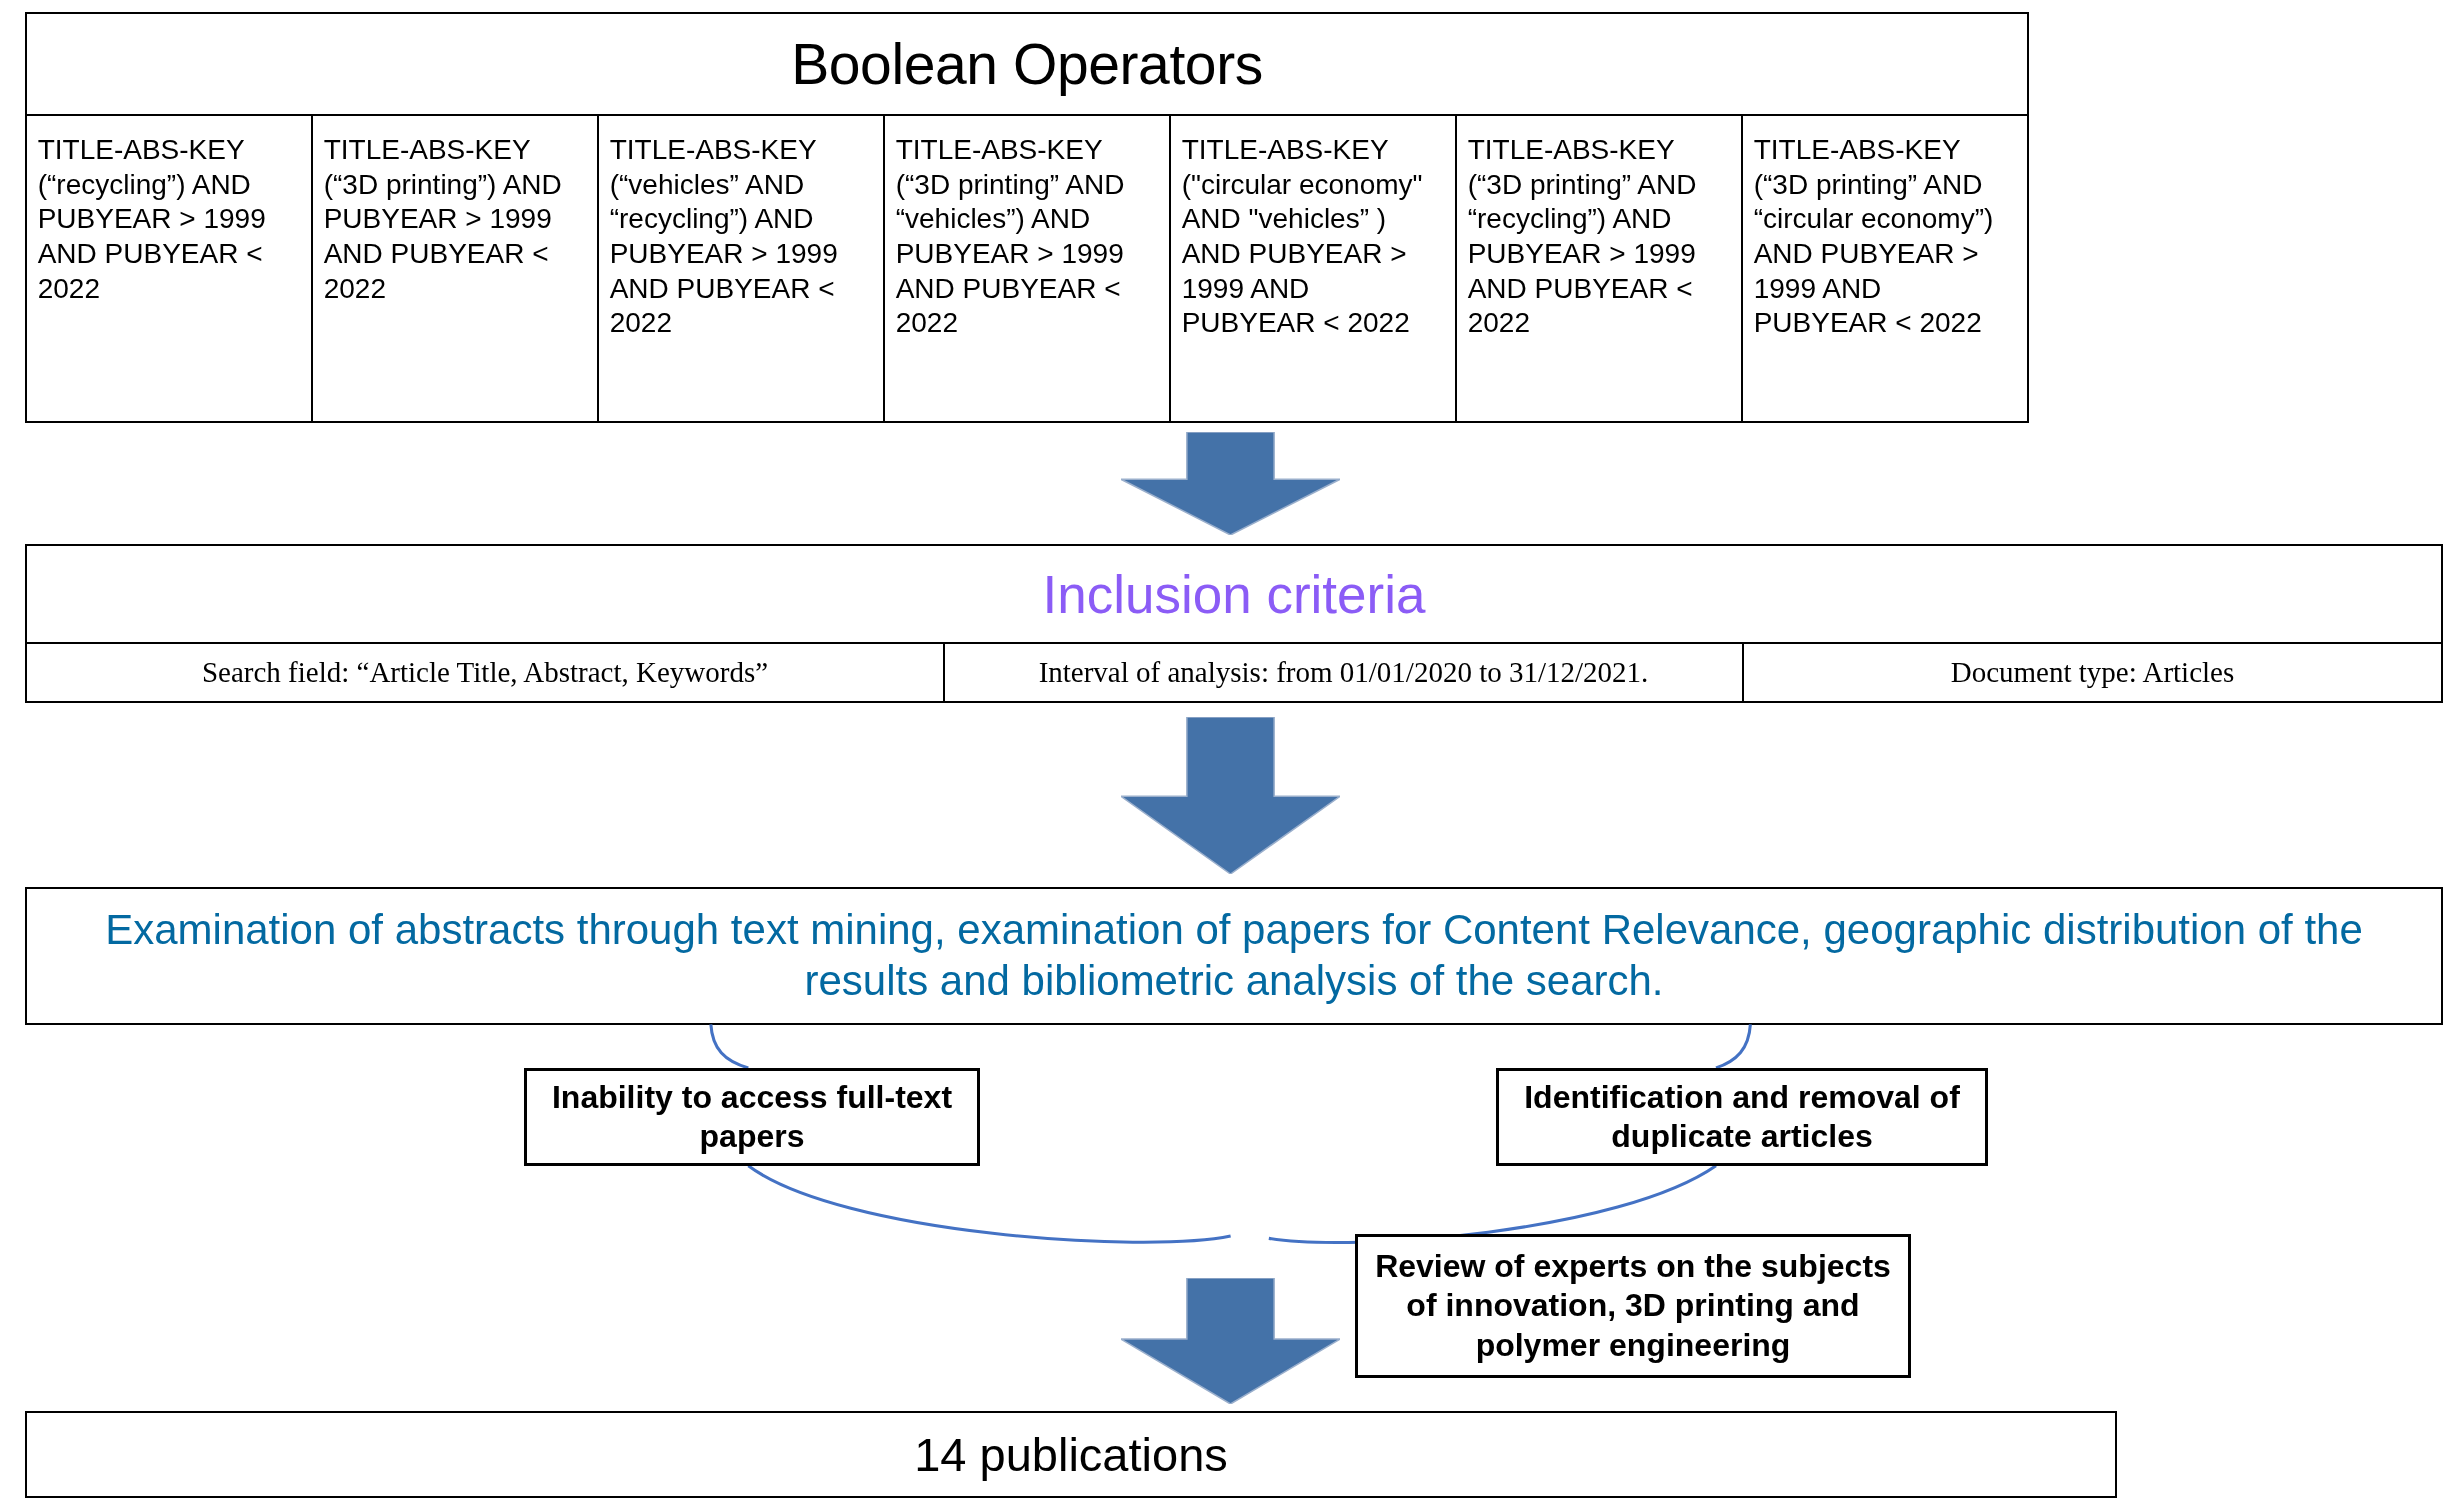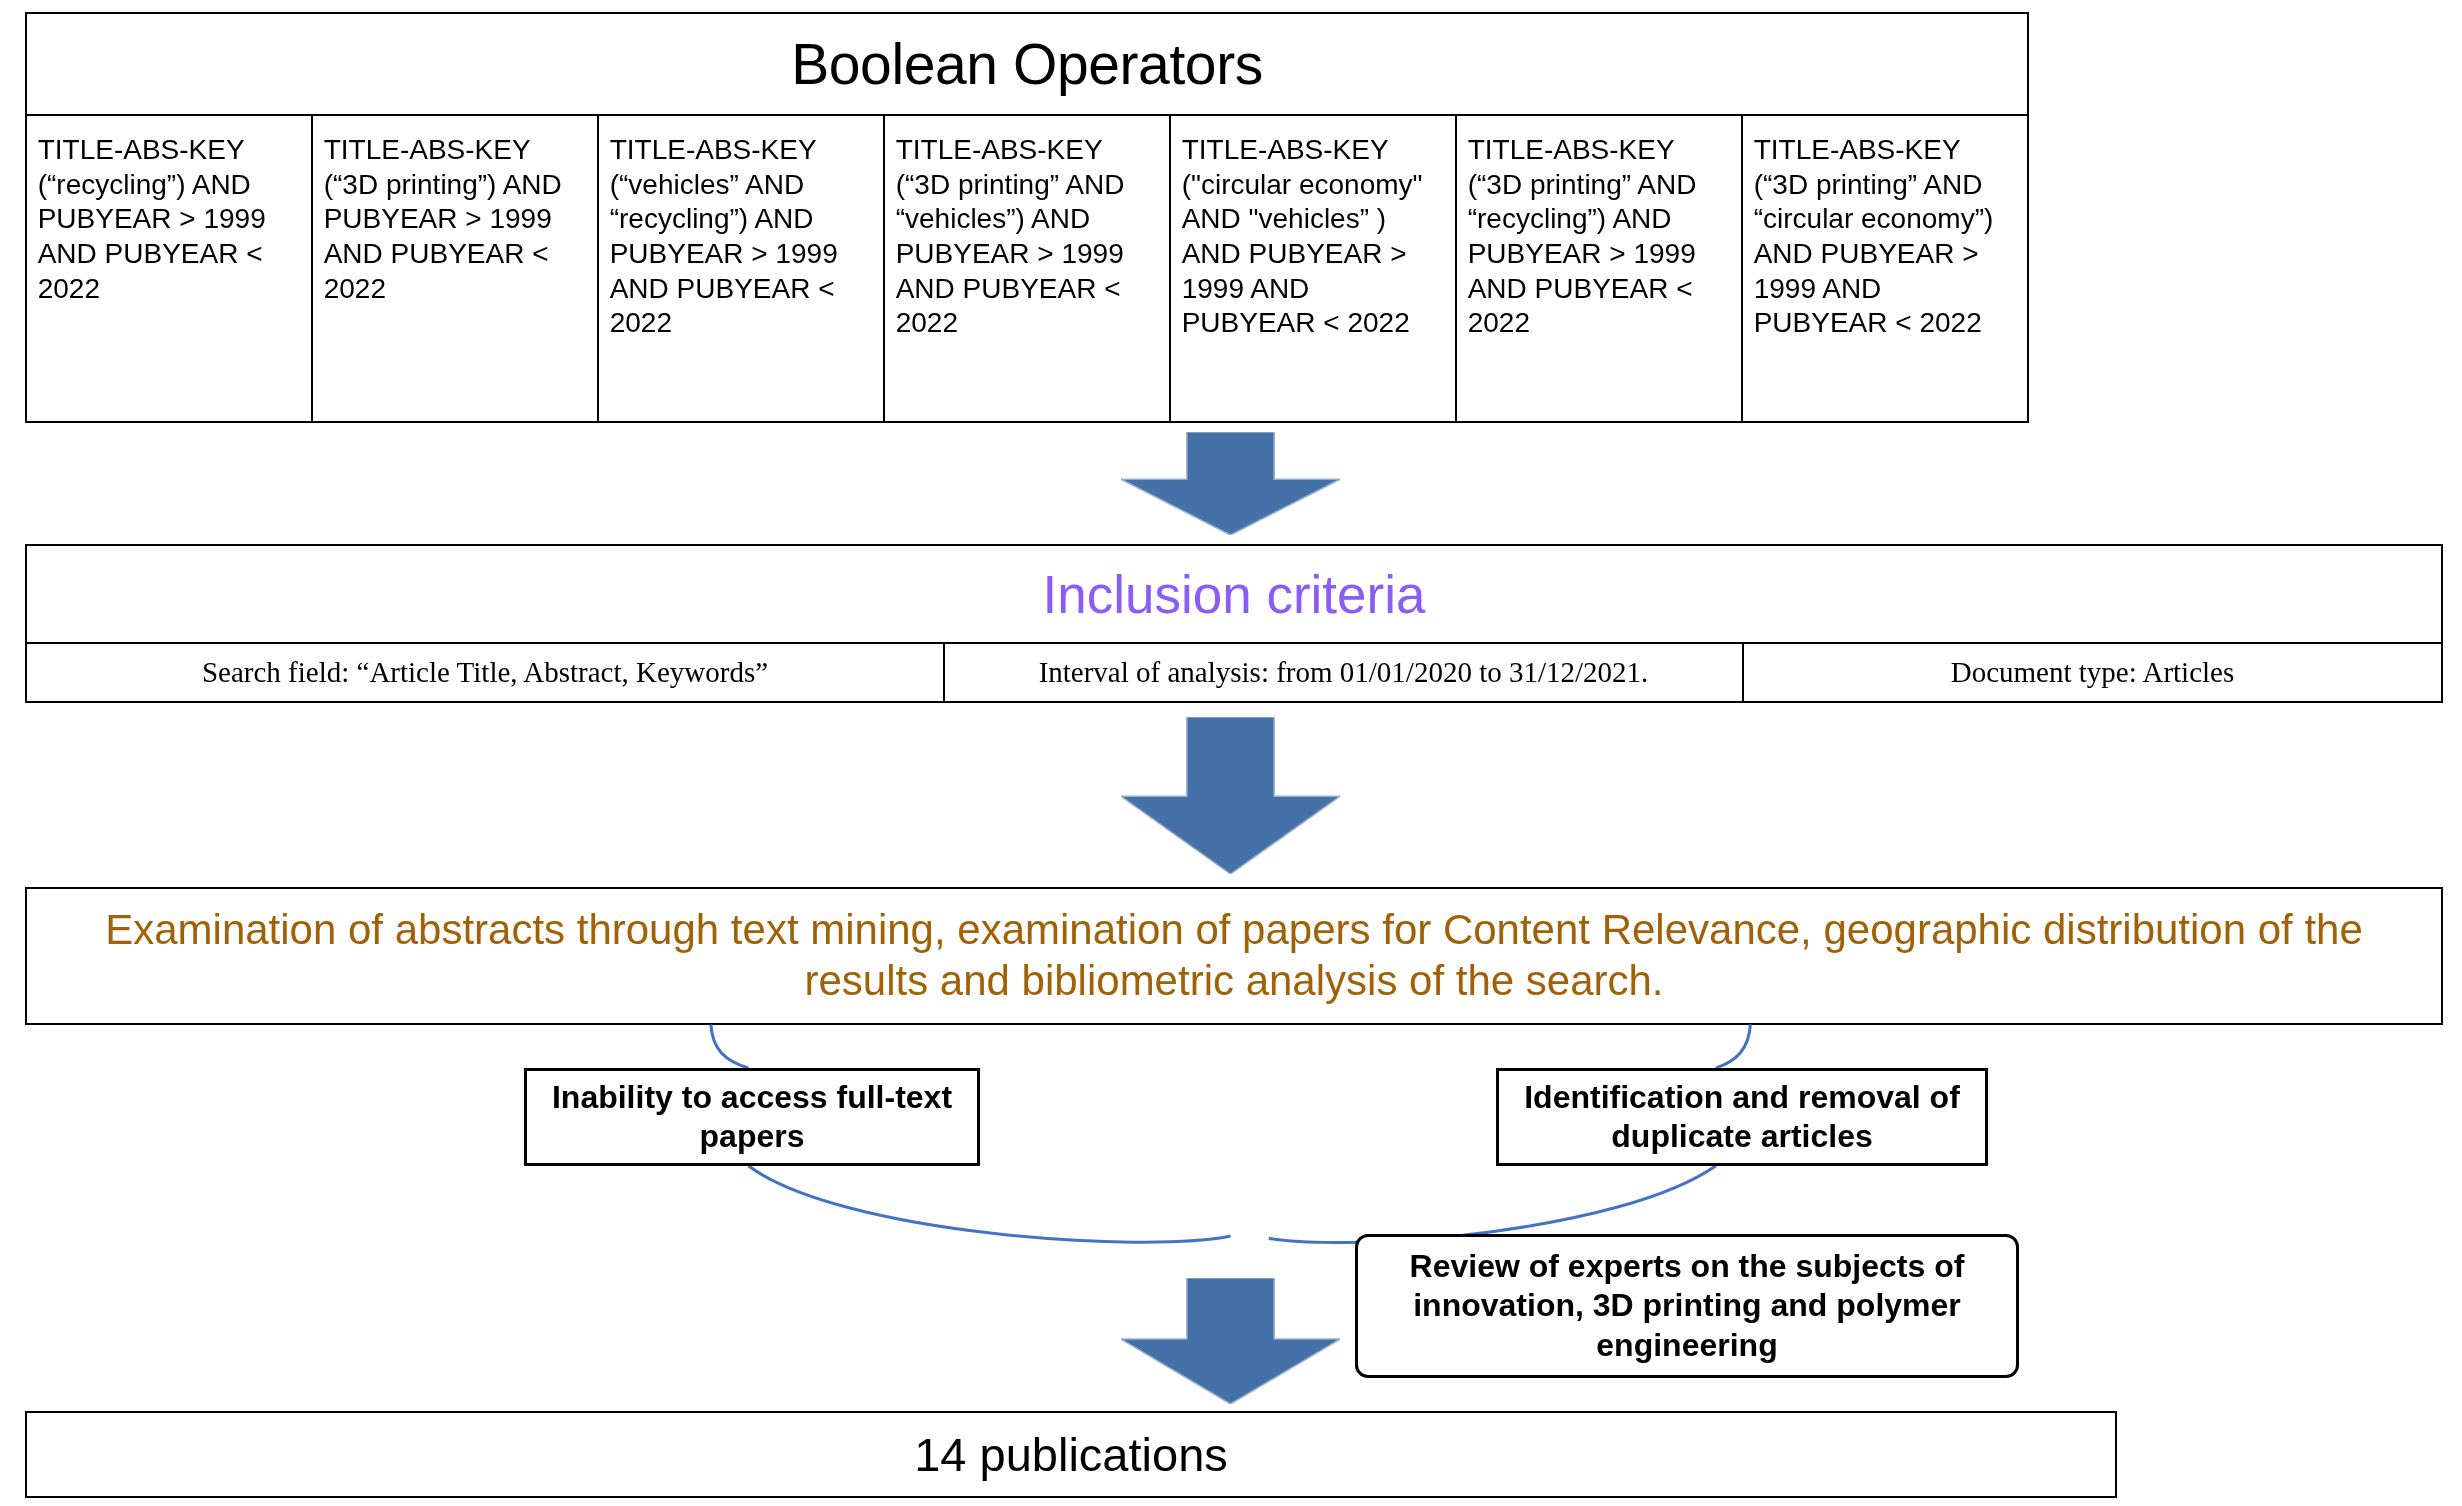--- a/index.html
+++ b/index.html
@@ -95,21 +95,21 @@
     width: 2418px; height: 138px;
     border: 2.3px solid #000;
     display: flex; align-items: center; justify-content: center;
     text-align: center;
     padding: 0 26px;
   }
   #examination-box .body-text {
     font-family: "Liberation Sans", sans-serif;
     font-size: 42px;
     line-height: 1.21;
-    color: #a16207;
+    color: #0369a1;
   }
 
   
   #result-box {
     left: 25px; top: 1411px;
     width: 2092px; height: 87px;
     border: 2.3px solid #000;
     display: flex; align-items: center; justify-content: center;
   }
   #result-box .body-text {
@@ -128,21 +128,21 @@
     font-family: "Liberation Sans", sans-serif;
     font-weight: bold;
     font-size: 32px;
     line-height: 1.22;
     color: #000;
     padding: 3.1px 9.2px;
     z-index: 6;
   }
   #annot-fulltext  { left: 524px;  top: 1068px; width: 456px; height: 98px; }
   #annot-duplicate { left: 1496px; top: 1068px; width: 492px; height: 98px; }
-  #annot-experts   { left: 1355px; top: 1234px; width: 664px; height: 144px; border-radius: 13px; }
+  #annot-experts   { left: 1355px; top: 1234px; width: 556px; height: 144px; }
 
   
   .arrow {
     position: absolute;
     z-index: 3;
   }
   #arrow-1 { left: 1121px; top: 432px;  width: 219px; height: 103px; }
   #arrow-2 { left: 1121px; top: 717px;  width: 219px; height: 157px; }
   #arrow-3 { left: 1121px; top: 1278px; width: 219px; height: 126px; }
 

